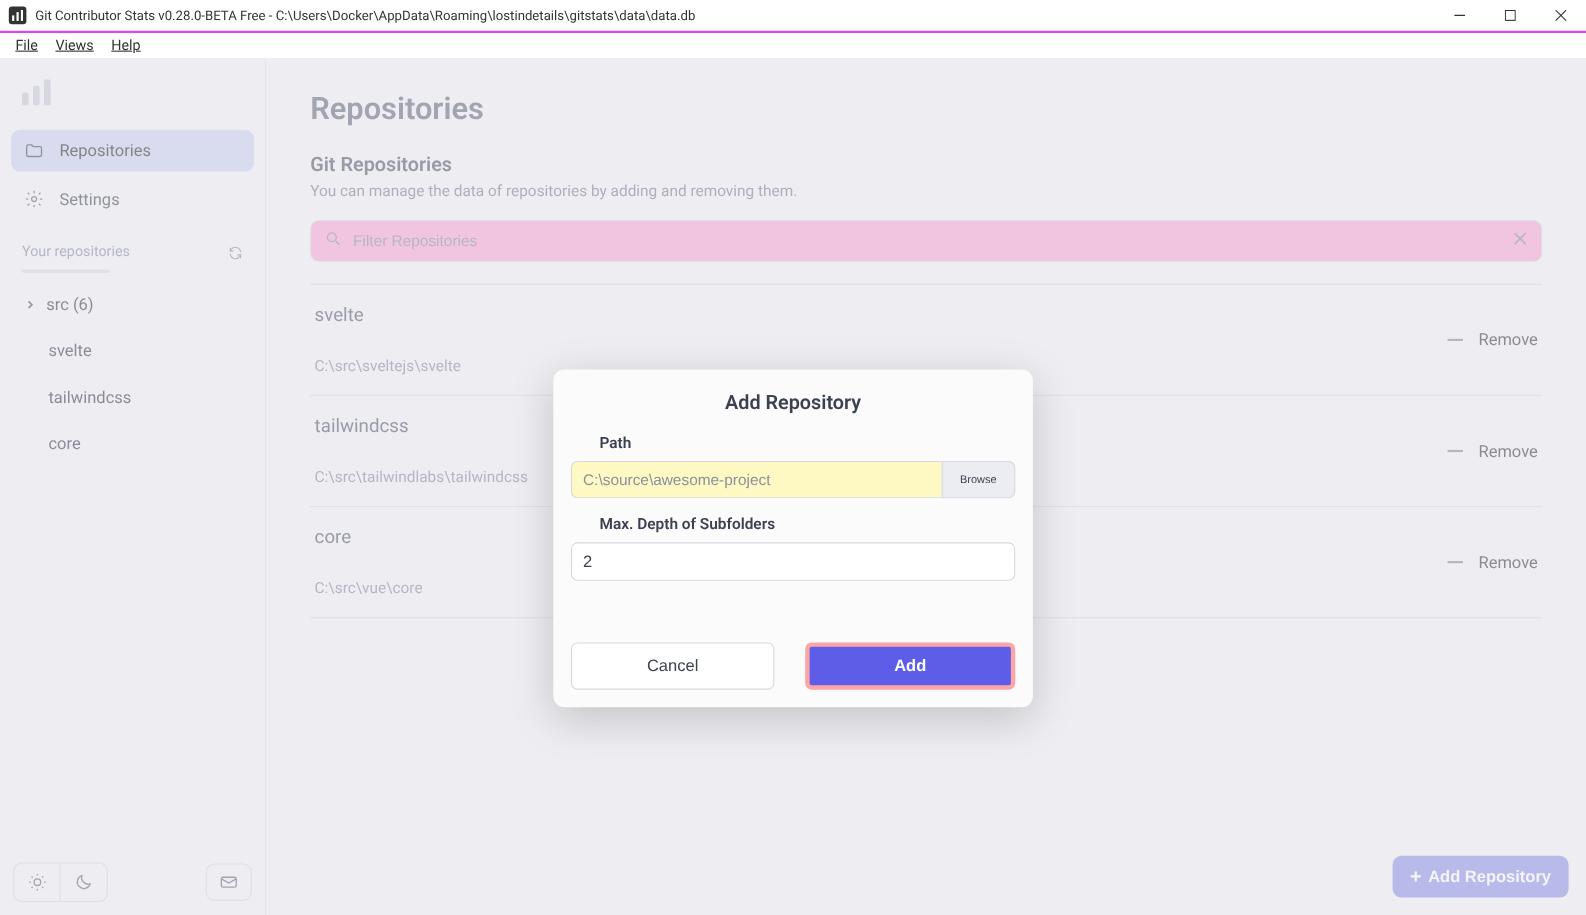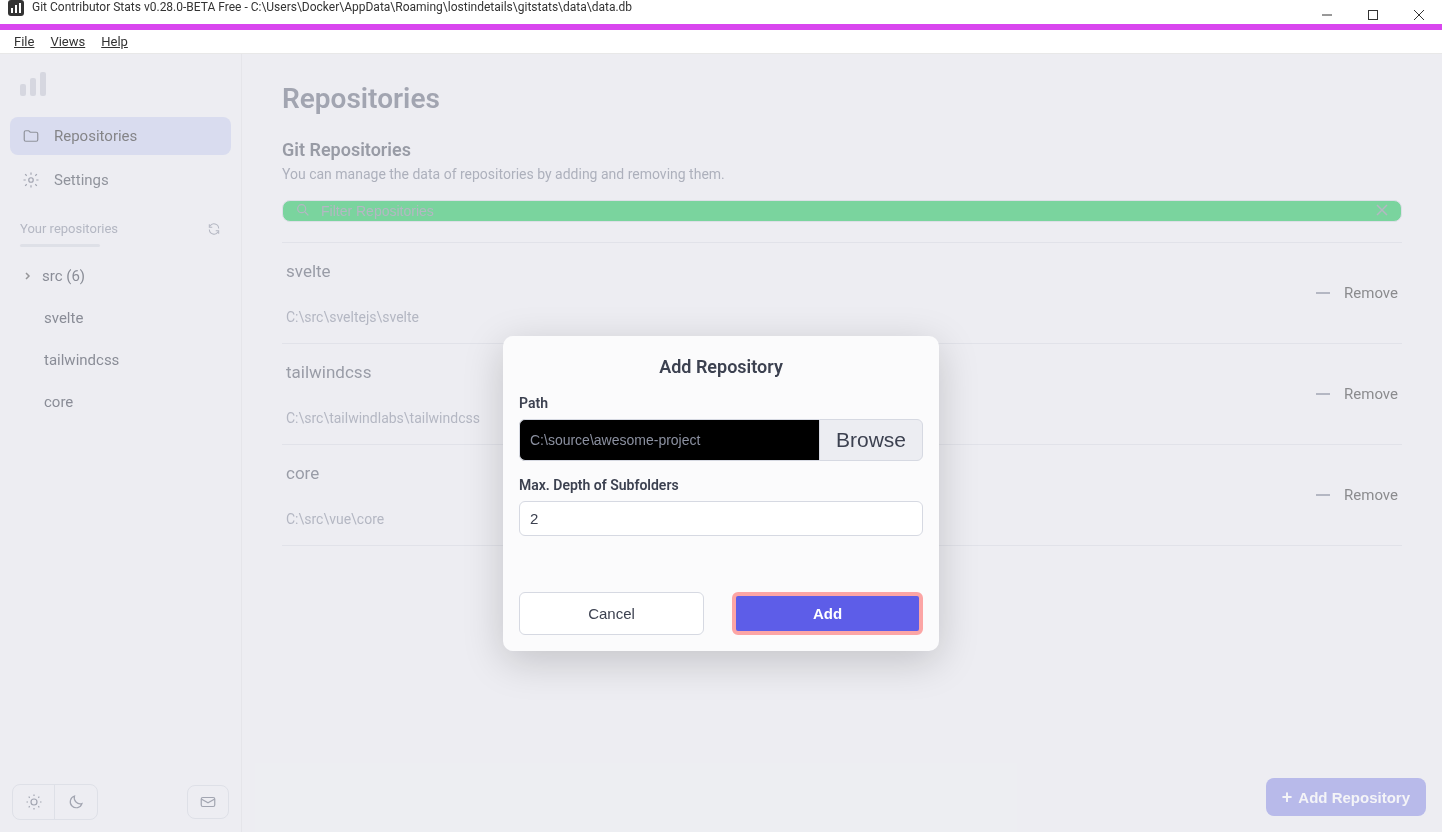--- a/index.html
+++ b/index.html
@@ -11,22 +11,22 @@
   width: 1442px;
   height: 832px;
   overflow: hidden;
   position: relative;
 }
 
 .titlebar {
   height: 30px;
   background: #fff;
   display: flex;
-  align-items: flex-start;
-  border-bottom: 6px solid #d946ef;
+  align-items: center;
+  border-bottom: 2px solid #d946ef;
 }
 .titlebar .app-icon {
   width: 16px; height: 16px;
   background: #333;
   border-radius: 3px;
   margin: 0 8px;
   display: flex; align-items: center; justify-content: center;
 }
 .titlebar .app-icon svg { width: 10px; height: 10px; }
 .titlebar .title { font-size: 12px; color: #333; flex: 1; }
@@ -142,24 +142,24 @@
   position: relative;
   overflow: auto;
 }
 .page-title { font-size: 28px; font-weight: 600; color: #6b7080; margin-bottom: 24px; }
 .section-title { font-size: 18px; font-weight: 600; color: #585d6b; margin-bottom: 6px; }
 .section-desc { font-size: 14px; color: #7e8494; margin-bottom: 18px; }
 .filter-row {
   display: flex;
   align-items: center;
   border: 1px solid #d6d9e2;
-  background: #22c55e;
+  background: #f9a8d4;
   border-radius: 8px;
   padding: 0 12px;
-  height: 22px;
+  height: 38px;
   margin-bottom: 20px;
 }
 .filter-row .search-icon { margin-right: 10px; }
 .filter-row .search-icon svg { width: 16px; height: 16px; }
 .filter-row input {
   flex: 1;
   border: none;
   background: transparent;
   font-size: 14px;
   color: #555;
@@ -205,40 +205,40 @@
   top: 282px;
   left: 50%;
   transform: translateX(-50%);
   width: 436px;
   background: #fbfbfc;
   border-radius: 10px;
   box-shadow: 0 10px 40px rgba(0,0,0,0.18);
   padding: 20px 16px 16px;
 }
 .modal-title { text-align: center; font-size: 18px; font-weight: 600; color: #3c4150; margin-bottom: 18px; }
-.modal-label { font-size: 14px; font-weight: 600; color: #3c4150; margin-bottom: 8px; }
+.modal-label { font-size: 14px; font-weight: 600; color: #3c4150; margin-bottom: 8px; margin-left: 26px; }
 .path-row { display: flex; margin-bottom: 16px; }
 .path-input {
   flex: 1;
   border: 1px solid #d6d9e2;
   border-right: none;
   border-radius: 6px 0 0 6px;
-  background: #000000;
+  background: #fef9c3;
   padding: 8px 10px;
   font-size: 14px;
   color: #7e8494;
   outline: none;
 }
 .path-input::placeholder { color: #8b90a0; }
 .browse-btn {
   border: 1px solid #d6d9e2;
   border-radius: 0 6px 6px 0;
   background: #ecedf2;
   padding: 8px 16px;
-  font-size: 21px;
+  font-size: 10px;
   color: #3c4150;
   cursor: pointer;
 }
 .depth-input {
   width: 100%;
   border: 1px solid #d6d9e2;
   border-radius: 6px;
   background: #fff;
   padding: 8px 10px;
   font-size: 15px;

